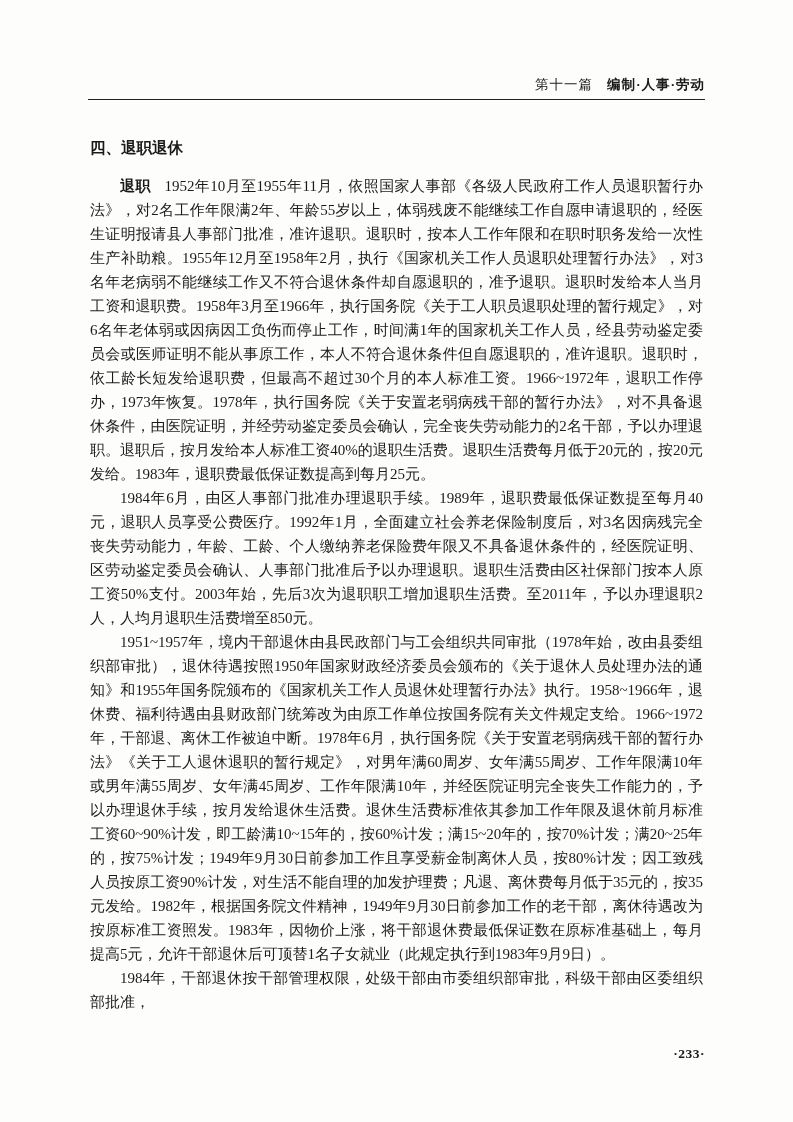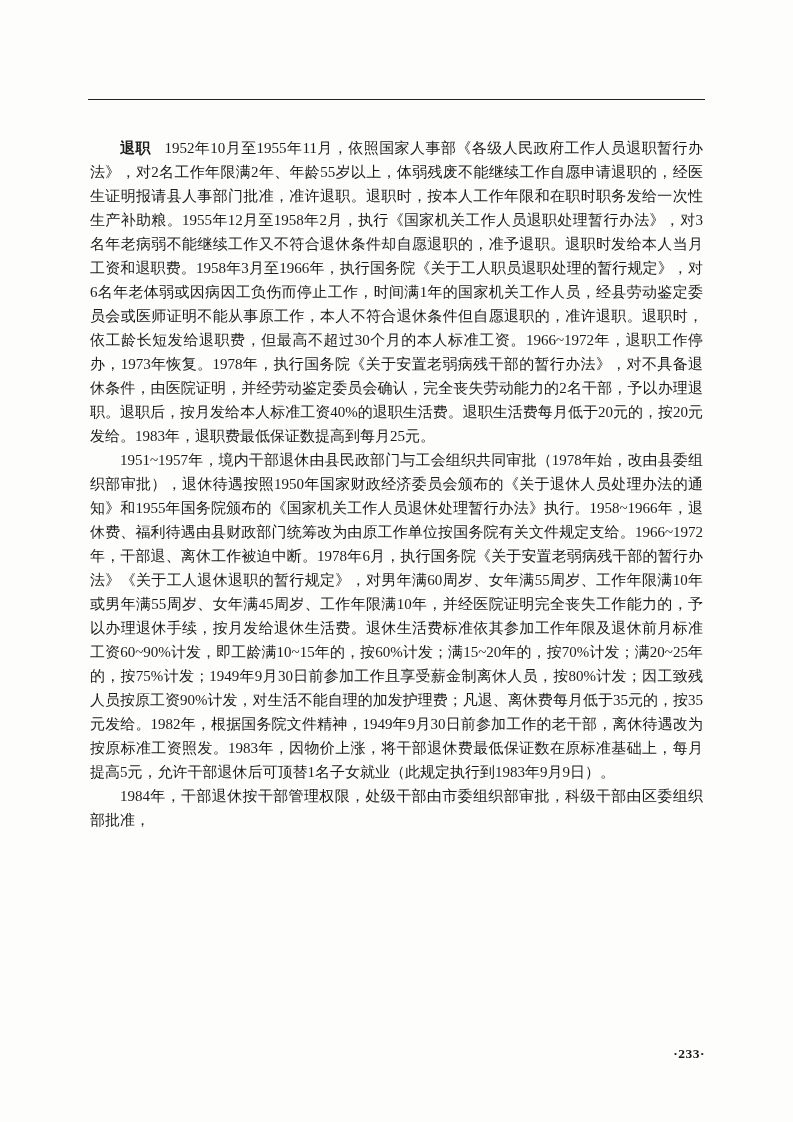--- a/index.html
+++ b/index.html
@@ -80,27 +80,32 @@
     font-weight: bold;
     letter-spacing: 0.5px;
     margin-left: 44px;
   }
 </style>
 </head>
 <body>
 
 <div class="page">
 
+  <div class="running-header">
+    <span class="chapter">第十一篇</span><span class="section">编制·人事·劳动</span>
+  </div>
 
   <div class="header-rule"></div>
 
   <div class="content">
+    <h2 class="section-title">四、退职退休</h2>
 
     <p><span class="para-lead">退职</span><span>1952年10月至1955年11月，依照国家人事部《各级人民政府工作人员退职暂行办法》，对2名工作年限满2年、年龄55岁以上，体弱残废不能继续工作自愿申请退职的，经医生证明报请县人事部门批准，准许退职。退职时，按本人工作年限和在职时职务发给一次性生产补助粮。1955年12月至1958年2月，执行《国家机关工作人员退职处理暂行办法》，对3名年老病弱不能继续工作又不符合退休条件却自愿退职的，准予退职。退职时发给本人当月工资和退职费。1958年3月至1966年，执行国务院《关于工人职员退职处理的暂行规定》，对6名年老体弱或因病因工负伤而停止工作，时间满1年的国家机关工作人员，经县劳动鉴定委员会或医师证明不能从事原工作，本人不符合退休条件但自愿退职的，准许退职。退职时，依工龄长短发给退职费，但最高不超过30个月的本人标准工资。1966~1972年，退职工作停办，1973年恢复。1978年，执行国务院《关于安置老弱病残干部的暂行办法》，对不具备退休条件，由医院证明，并经劳动鉴定委员会确认，完全丧失劳动能力的2名干部，予以办理退职。退职后，按月发给本人标准工资40%的退职生活费。退职生活费每月低于20元的，按20元发给。1983年，退职费最低保证数提高到每月25元。</span></p>
 
+    <p><span>1984年6月，由区人事部门批准办理退职手续。1989年，退职费最低保证数提至每月40元，退职人员享受公费医疗。1992年1月，全面建立社会养老保险制度后，对3名因病残完全丧失劳动能力，年龄、工龄、个人缴纳养老保险费年限又不具备退休条件的，经医院证明、区劳动鉴定委员会确认、人事部门批准后予以办理退职。退职生活费由区社保部门按本人原工资50%支付。2003年始，先后3次为退职职工增加退职生活费。至2011年，予以办理退职2人，人均月退职生活费增至850元。</span></p>
 
 
     <p><span>1951~1957年，境内干部退休由县民政部门与工会组织共同审批（1978年始，改由县委组织部审批），退休待遇按照1950年国家财政经济委员会颁布的《关于退休人员处理办法的通知》和1955年国务院颁布的《国家机关工作人员退休处理暂行办法》执行。1958~1966年，退休费、福利待遇由县财政部门统筹改为由原工作单位按国务院有关文件规定支给。1966~1972年，干部退、离休工作被迫中断。1978年6月，执行国务院《关于安置老弱病残干部的暂行办法》《关于工人退休退职的暂行规定》，对男年满60周岁、女年满55周岁、工作年限满10年或男年满55周岁、女年满45周岁、工作年限满10年，并经医院证明完全丧失工作能力的，予以办理退休手续，按月发给退休生活费。退休生活费标准依其参加工作年限及退休前月标准工资60~90%计发，即工龄满10~15年的，按60%计发；满15~20年的，按70%计发；满20~25年的，按75%计发；1949年9月30日前参加工作且享受薪金制离休人员，按80%计发；因工致残人员按原工资90%计发，对生活不能自理的加发护理费；凡退、离休费每月低于35元的，按35元发给。1982年，根据国务院文件精神，1949年9月30日前参加工作的老干部，离休待遇改为按原标准工资照发。1983年，因物价上涨，将干部退休费最低保证数在原标准基础上，每月提高5元，允许干部退休后可顶替1名子女就业（此规定执行到1983年9月9日）。</span></p>
 
     <p><span>1984年，干部退休按干部管理权限，处级干部由市委组织部审批，科级干部由区委组织部批准，</span></p>
   </div>
 
   <div class="page-number">·233·</div>
 
 </div>

